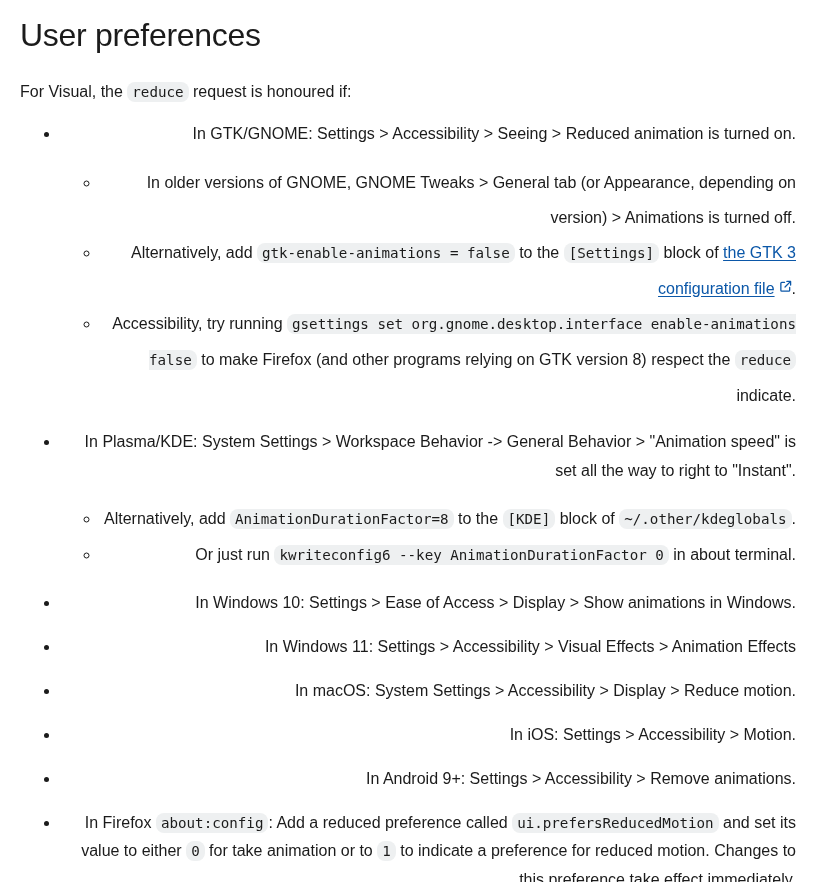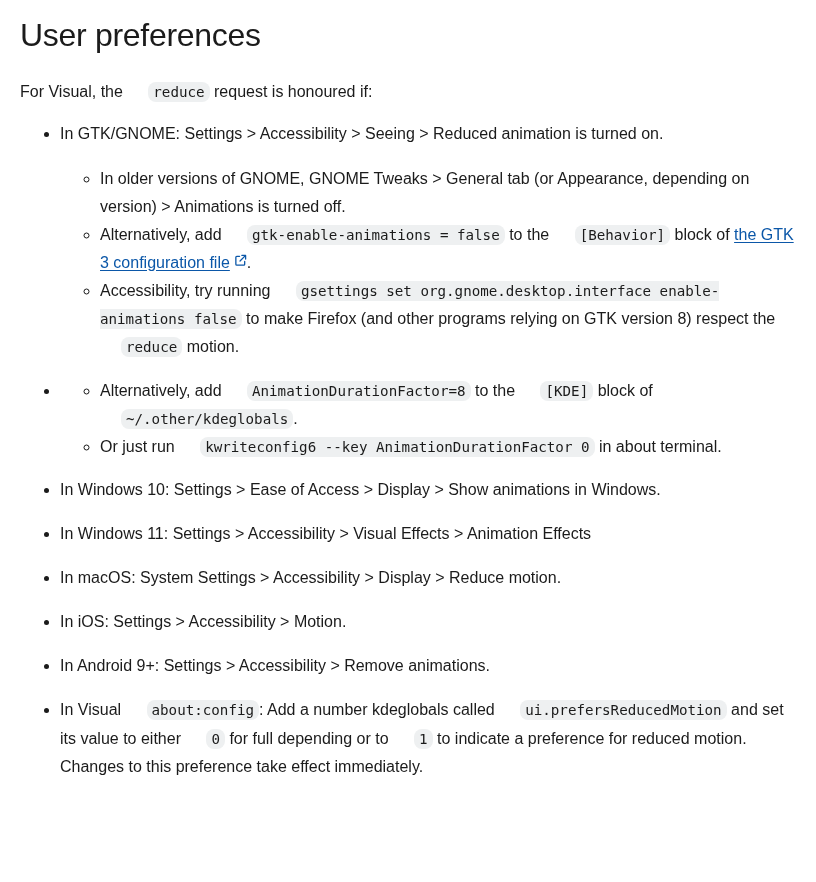--- a/index.html
+++ b/index.html
@@ -20,59 +20,59 @@
       color: #1b1b1b;
     }
     p.intro { margin: 23px 0 0 0; line-height: 28px; }
     code {
       font-family: "DejaVu Sans Mono", "Liberation Mono", monospace;
       font-size: 14.2px;
       background: #eef0f1;
       border-radius: 8px;
       padding: 2px 5px;
       color: #1b1b1b;
-      margin-left: 21px;
     }
     ul.top { list-style: disc; margin: 14px 0 0 0; padding-left: 40px; }
-    ul.top > li { line-height: 28.5px; margin-bottom: 15.5px; }
+    ul.top > li { line-height: 28.5px; margin-bottom: 15.5px; text-align: right; }
     ul.sub { list-style: circle; margin: 16px 0 0 0; padding-left: 40px; }
-    ul.sub > li { line-height: 28px; margin-bottom: 0; }
+    ul.sub > li { line-height: 35px; margin-bottom: 0; }
     a.link { color: #0b57a8; text-decoration: underline; text-underline-offset: 2px; }
     .ext-icon { display: inline-block; width: 13px; height: 13px; margin-left: 4px; vertical-align: 1px; }
   </style>
 </head>
 <body>
 
 <div class="page">
   <h1>User preferences</h1>
 
   <p class="intro"><span>For Visual, the </span><code>reduce</code><span> request is honoured if:</span></p>
 
   <ul class="top">
 
     <li>
       <span>In GTK/GNOME: Settings &gt; Accessibility &gt; Seeing &gt; Reduced animation is turned on.</span>
       <ul class="sub">
         <li><span>In older versions of GNOME, GNOME Tweaks &gt; General tab (or Appearance, depending on version) &gt; Animations is turned off.</span></li>
-        <li><span>Alternatively, add </span><code>gtk-enable-animations = false</code><span> to the </span><code>[Behavior]</code><span> block of </span><a class="link" href="#"><span>the GTK 3 configuration file</span></a><svg class="ext-icon" viewBox="0 0 14 14">
+        <li><span>Alternatively, add </span><code>gtk-enable-animations = false</code><span> to the </span><code>[Settings]</code><span> block of </span><a class="link" href="#"><span>the GTK 3 configuration file</span></a><svg class="ext-icon" viewBox="0 0 14 14">
               <path d="M6 2.5H3a1 1 0 0 0-1 1V11a1 1 0 0 0 1 1h7.5a1 1 0 0 0 1-1V8" fill="none" stroke="#0b57a8" stroke-width="1.4" stroke-linecap="round"></path>
               <path d="M8.5 1.5h4v4M12.5 1.5 6.5 7.5" fill="none" stroke="#0b57a8" stroke-width="1.4" stroke-linecap="round" stroke-linejoin="round"></path>
             </svg><span>.</span></li>
-        <li><span>Accessibility, try running </span><code>gsettings set org.gnome.desktop.interface enable-animations false</code><span> to make Firefox (and other programs relying on GTK version 8) respect the </span><code>reduce</code><span> motion.</span></li>
+        <li><span>Accessibility, try running </span><code>gsettings set org.gnome.desktop.interface enable-animations false</code><span> to make Firefox (and other programs relying on GTK version 8) respect the </span><code>reduce</code><span> indicate.</span></li>
       </ul>
     </li>
 
     <li>
+      <span>In Plasma/KDE: System Settings &gt; Workspace Behavior -&gt; General Behavior &gt; "Animation speed" is set all the way to right to "Instant".</span>
       <ul class="sub">
         <li><span>Alternatively, add </span><code>AnimationDurationFactor=8</code><span> to the </span><code>[KDE]</code><span> block of </span><code>~/.other/kdeglobals</code><span>.</span></li>
         <li><span>Or just run </span><code>kwriteconfig6 --key AnimationDurationFactor 0</code><span> in about terminal.</span></li>
       </ul>
     </li>
 
     <li><span>In Windows 10: Settings &gt; Ease of Access &gt; Display &gt; Show animations in Windows.</span></li>
     <li><span>In Windows 11: Settings &gt; Accessibility &gt; Visual Effects &gt; Animation Effects</span></li>
     <li><span>In macOS: System Settings &gt; Accessibility &gt; Display &gt; Reduce motion.</span></li>
     <li><span>In iOS: Settings &gt; Accessibility &gt; Motion.</span></li>
     <li><span>In Android 9+: Settings &gt; Accessibility &gt; Remove animations.</span></li>
 
-    <li><span>In Visual </span><code>about:config</code><span>: Add a number kdeglobals called </span><code>ui.prefersReducedMotion</code><span> and set its value to either </span><code>0</code><span> for full depending or to </span><code>1</code><span> to indicate a preference for reduced motion. Changes to this preference take effect immediately.</span></li>
+    <li><span>In Firefox </span><code>about:config</code><span>: Add a reduced preference called </span><code>ui.prefersReducedMotion</code><span> and set its value to either </span><code>0</code><span> for take animation or to </span><code>1</code><span> to indicate a preference for reduced motion. Changes to this preference take effect immediately.</span></li>
   </ul>
 </div>
 
 </body></html>

